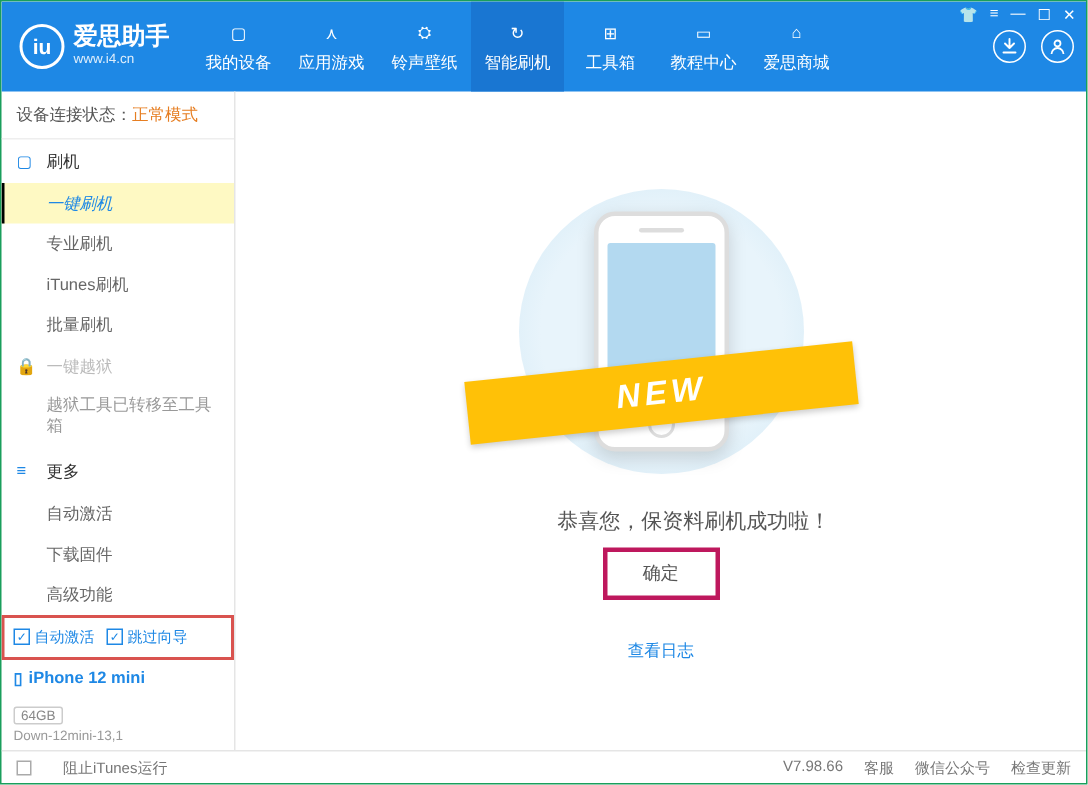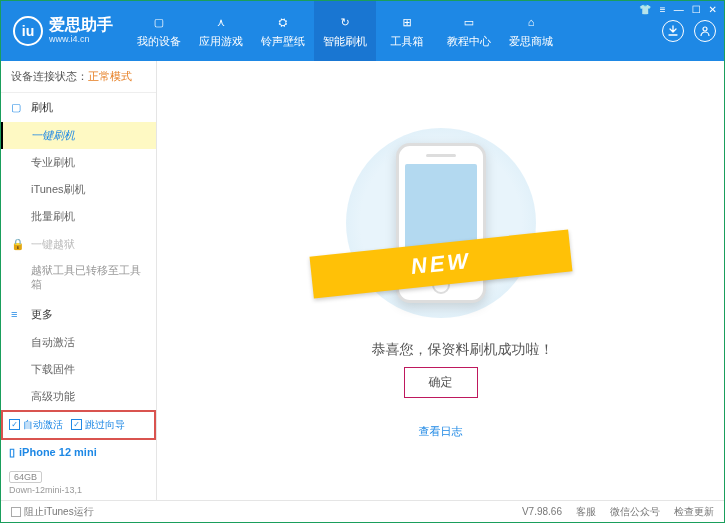--- a/index.html
+++ b/index.html
@@ -42,25 +42,25 @@
 .main { flex: 1; display: flex; flex-direction: column; align-items: center; justify-content: center; padding: 20px; position: relative; }
 .phone-img { width: 200px; height: 200px; position: relative; display: flex; align-items: center; justify-content: center; }
 .circle-bg { position: absolute; width: 190px; height: 190px; border-radius: 50%; background: radial-gradient(circle, #e8f4fb 60%, #d0e8f5 100%); }
 .phone { position: absolute; width: 90px; height: 160px; background: #fff; border: 3px solid #ddd; border-radius: 14px; box-shadow: 0 4px 12px rgba(0,0,0,0.15); }
 .phone::before { content: ''; position: absolute; top: 8px; left: 50%; transform: translateX(-50%); width: 30px; height: 3px; background: #ddd; border-radius: 2px; }
 .phone::after { content: ''; position: absolute; bottom: 6px; left: 50%; transform: translateX(-50%); width: 14px; height: 14px; border: 2px solid #ddd; border-radius: 50%; }
 .phone-screen { position: absolute; top: 18px; left: 6px; right: 6px; bottom: 26px; background: #b3d9f0; border-radius: 2px; }
 .ribbon { position: absolute; bottom: 38px; left: -30px; right: -30px; height: 42px; background: #ffc107; transform: rotate(-6deg); display: flex; align-items: center; justify-content: center; color: #fff; font-weight: 900; font-size: 22px; letter-spacing: 3px; font-style: italic; box-shadow: 0 2px 4px rgba(0,0,0,0.2); }
 .ribbon::before, .ribbon::after { content: ''; position: absolute; width: 0; height: 0; border: 12px solid transparent; }
 .msg { margin-top: 18px; font-size: 14px; color: #555; margin-left: 44px; }
-.btn-ok { margin-top: 8px; padding: 6px 24px; border: 1px solid #be185d; background: #fff; font-size: 12px; color: #555; cursor: pointer; }
+.btn-ok { margin-top: 8px; padding: 6px 24px; border: 3px solid #be185d; background: #fff; font-size: 12px; color: #555; cursor: pointer; }
 .link-log { margin-top: 26px; font-size: 11px; color: #1e88e5; cursor: pointer; }
 
 .footer { height: 22px; border-top: 1px solid #e5e5e5; display: flex; align-items: center; font-size: 10px; color: #777; padding: 0 10px; }
-.ft-check { display: flex; align-items: center; gap: 3px; cursor: pointer; }
+.ft-check { display: flex; align-items: center; gap: 21px; cursor: pointer; }
 .ft-box { width: 10px; height: 10px; border: 1px solid #aaa; }
 .ft-spacer { flex: 1; }
 .ft-item { margin-left: 14px; cursor: pointer; }
 </style>
 </head>
 <body>
 
 <div class="hdr-icons-top">
   <span class="win-ctrl">👕</span>
   <span class="win-ctrl">≡</span>

